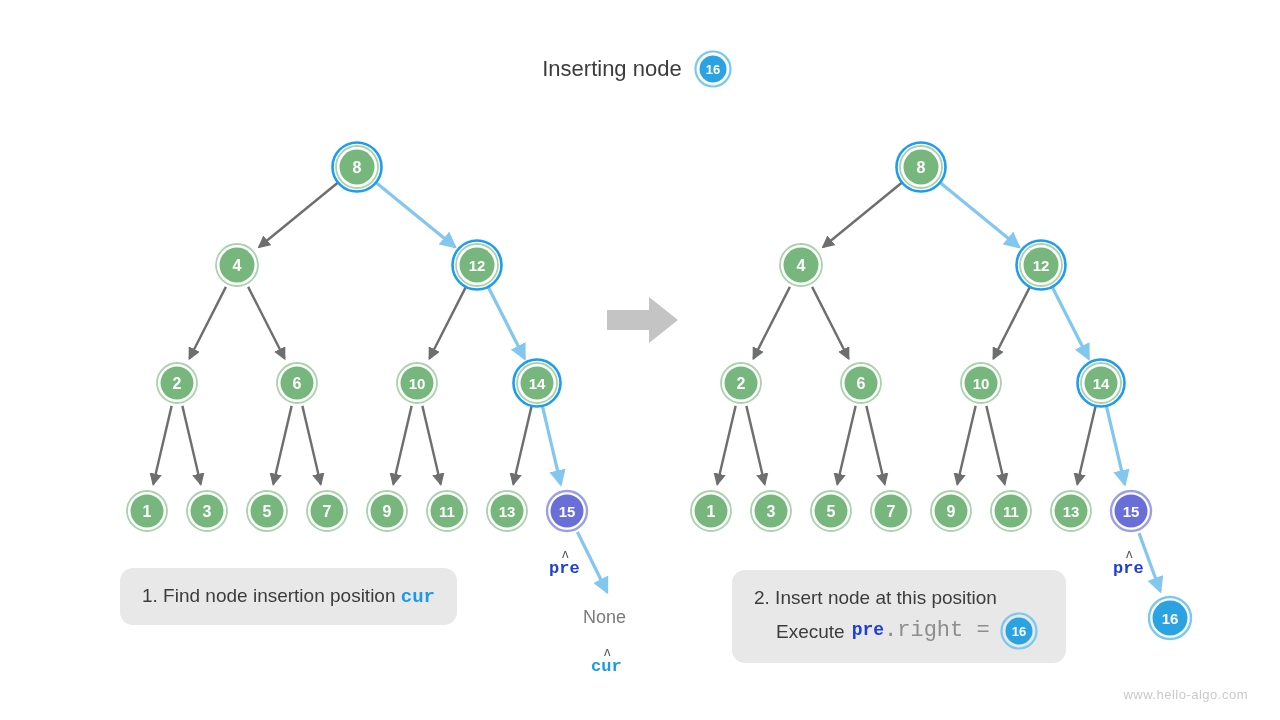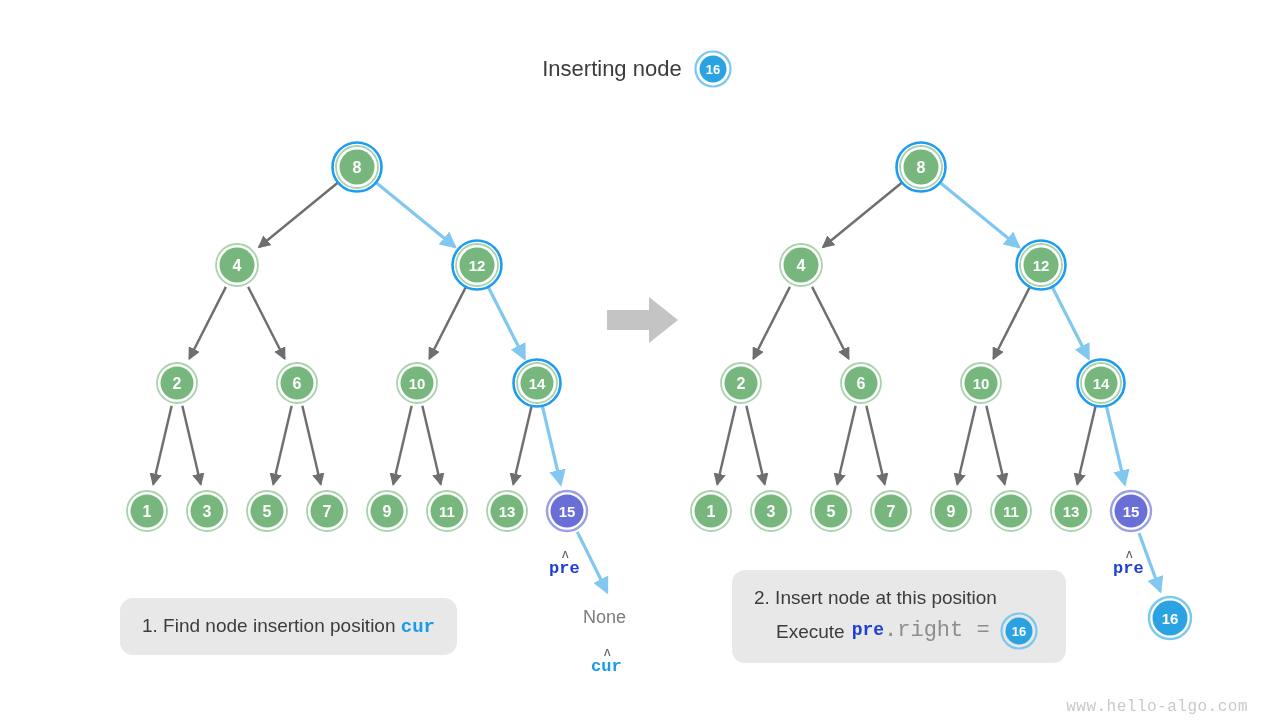--- a/index.html
+++ b/index.html
@@ -52,21 +52,21 @@
     position: absolute;
     background: #e8e8e8;
     border-radius: 13px;
     color: #3c3c3c;
     font-size: 19px;
     line-height: 1.55;
     padding: 13px 22px;
     box-sizing: border-box;
     white-space: nowrap;
   }
-  #caption-1 { left: 120px; top: 598px; }
+  #caption-1 { left: 120px; top: 568px; }
   #caption-2 { left: 732px; top: 570px; }
   .mono-kw {
     font-family: "Liberation Mono", "DejaVu Sans Mono", monospace;
     font-weight: bold;
     color: #1f3fd4;
     font-size: 18px;
   }
   .mono-plain {
     font-family: "Liberation Mono", "DejaVu Sans Mono", monospace;
     color: #8d8d8d;
@@ -107,23 +107,23 @@
     font-weight: bold;
     font-size: 17px;
     color: #1a9aea;
     white-space: nowrap;
   }
 
   
   .watermark {
     position: absolute;
     right: 32px;
-    bottom: 4px;
-    font-family: Liberation Mono, monospace;
-    font-size: 16px;
+    bottom: 18px;
+    font-family: Liberation Sans, sans-serif;
+    font-size: 13px;
     color: #c9c9c9;
     letter-spacing: 0.5px;
   }
   .node-text {
     font-family: "Liberation Sans", sans-serif;
     font-weight: bold;
     fill: #ffffff;
     text-anchor: middle;
     dominant-baseline: central;
   }

